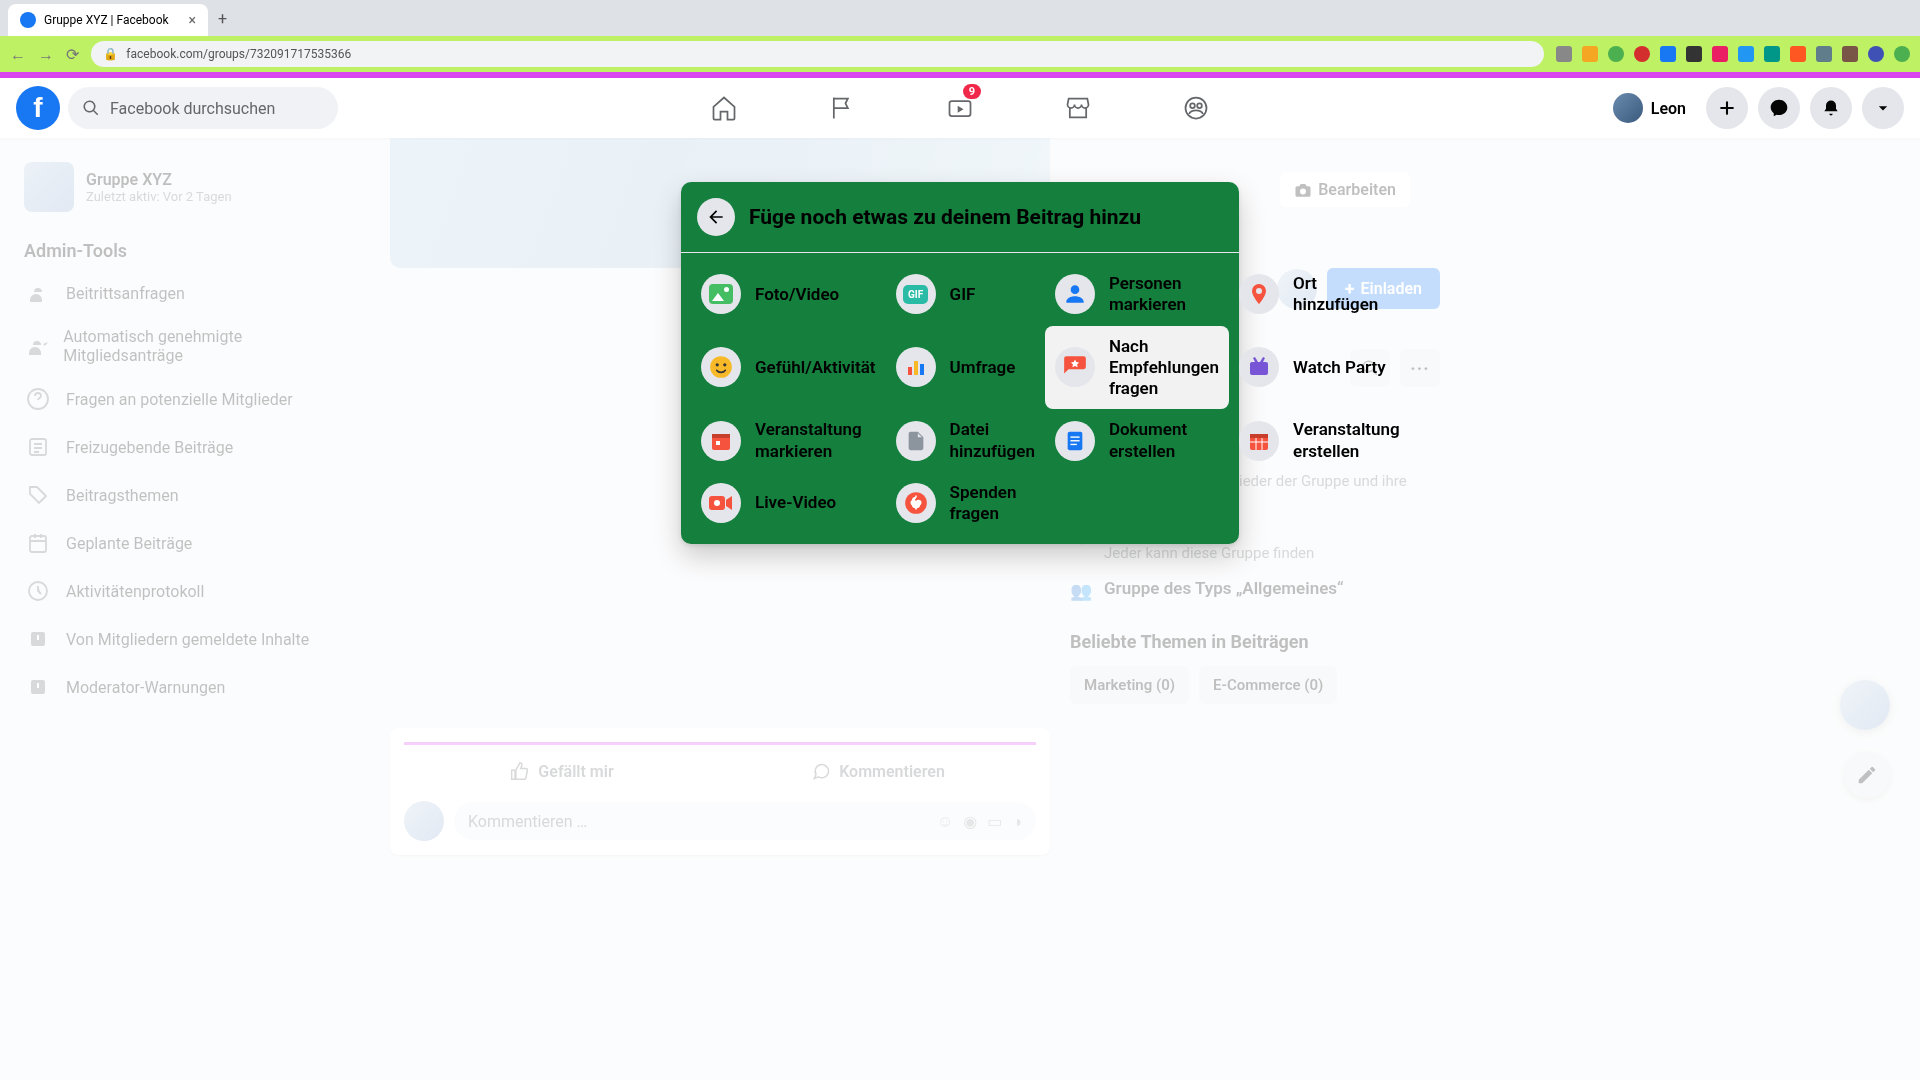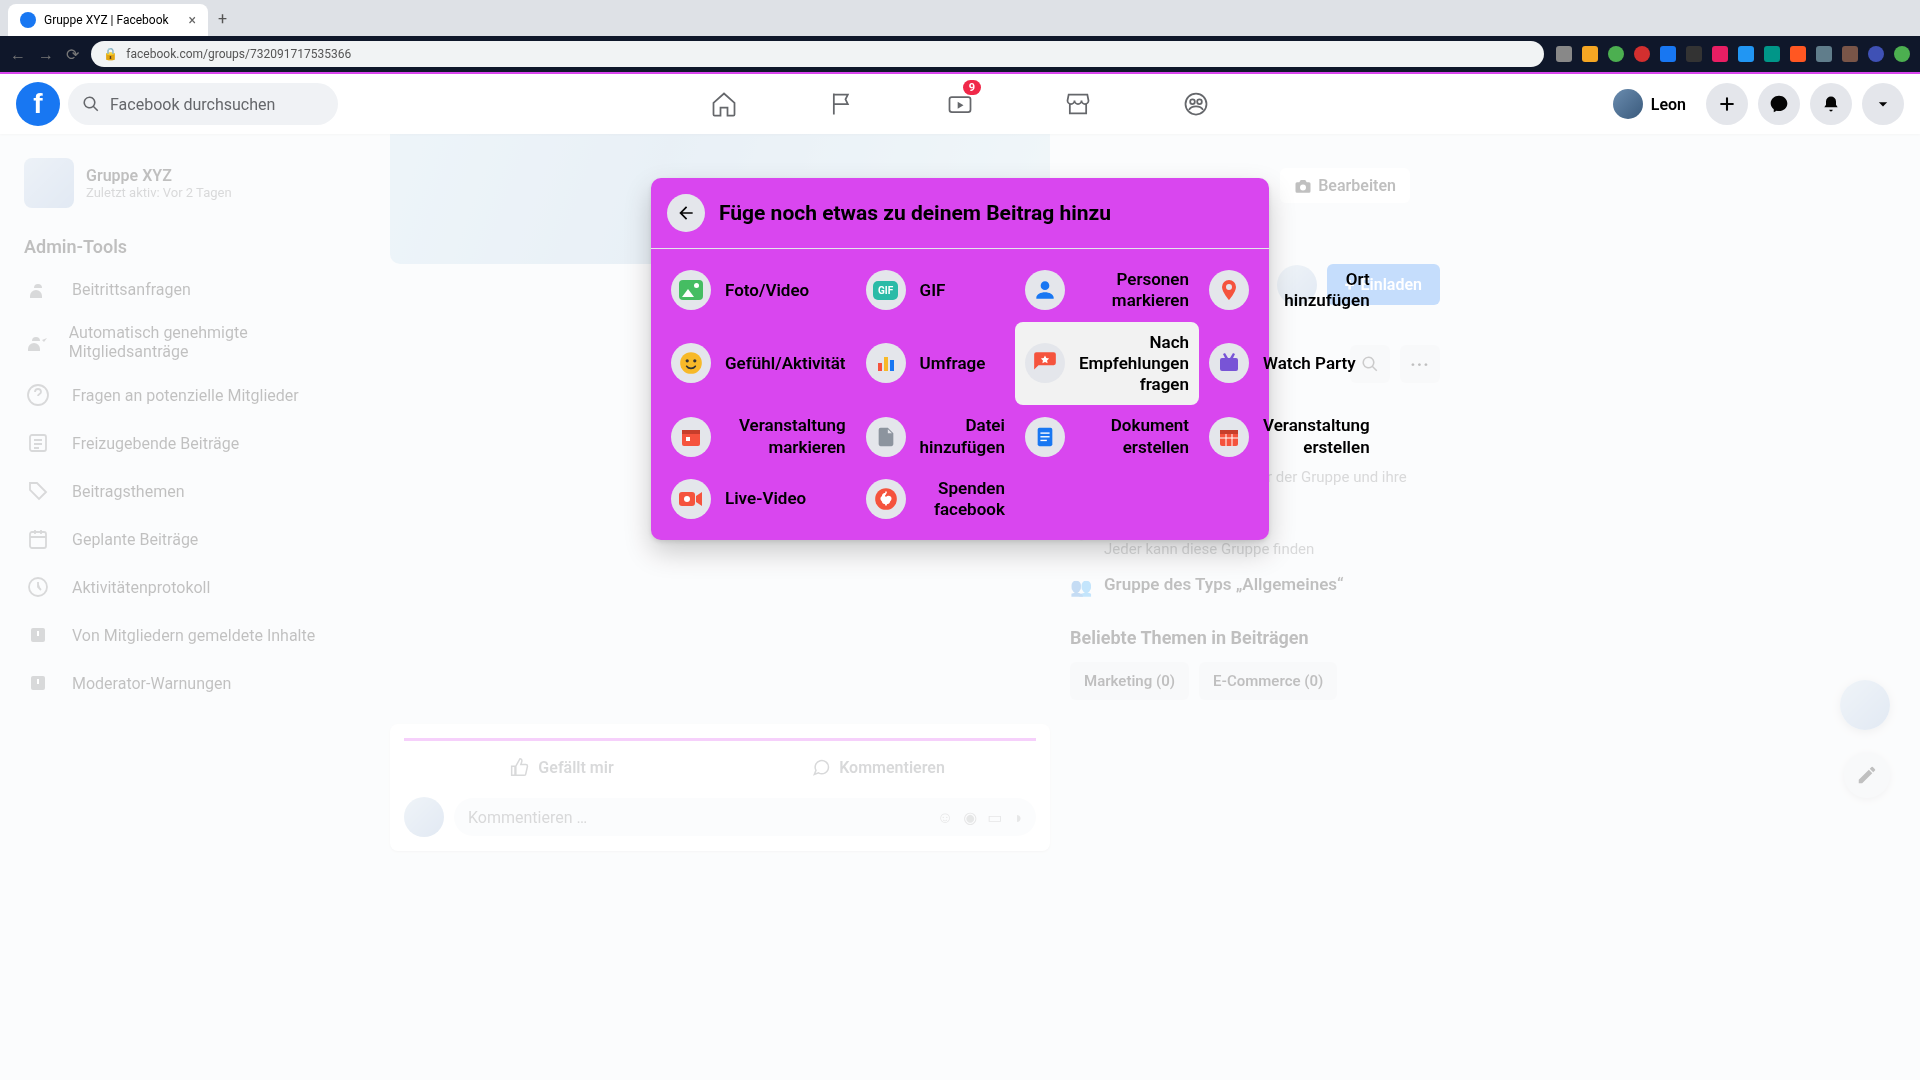--- a/index.html
+++ b/index.html
@@ -1,18 +1,18 @@
 <!DOCTYPE html>
 <html><head>
 <meta charset="utf-8">
 <style>
 * { margin: 0; padding: 0; box-sizing: border-box; font-family: -apple-system, BlinkMacSystemFont, "Segoe UI", Roboto, Helvetica, Arial, sans-serif; }
 body { background: #f0f2f5; overflow: hidden; }
 
-.browser-chrome { background: #0f172a; border-bottom: 2px solid #d946ef; }
+.browser-chrome { background: #bef264; border-bottom: 6px solid #d946ef; }
 .tab-bar { height: 36px; display: flex; align-items: flex-end; background: #dee1e6; padding-left: 8px; }
 .tab { background: #fff; height: 32px; padding: 0 12px; display: flex; align-items: center; gap: 8px; border-radius: 8px 8px 0 0; font-size: 12px; min-width: 200px; }
 .tab-favicon { width: 16px; height: 16px; background: #1877f2; border-radius: 50%; }
 .tab-close { font-size: 14px; color: #666; margin-left: auto; cursor: pointer; }
 .new-tab { padding: 0 10px; font-size: 16px; color: #555; cursor: pointer; align-self: center; }
 .url-bar-row { height: 36px; display: flex; align-items: center; padding: 0 10px; gap: 12px; }
 .nav-arrow { color: #777; font-size: 16px; cursor: pointer; }
 .url-box { flex: 1; background: #f1f3f4; border-radius: 14px; height: 26px; display: flex; align-items: center; padding: 0 12px; gap: 8px; font-size: 12px; color: #555; }
 .ext-icons { display: flex; gap: 10px; align-items: center; }
 .ext-icon { width: 16px; height: 16px; border-radius: 3px; }
@@ -37,21 +37,21 @@
 
 .content-area { position: relative; height: calc(100% - 60px); }
 .dimmer { position: absolute; inset: 0; background: rgba(255,255,255,0.75); z-index: 5; }
 
 .sidebar { position: absolute; left: 0; top: 0; width: 360px; padding: 16px; }
 .group-header { display: flex; gap: 12px; align-items: center; padding: 8px; border-radius: 8px; }
 .group-img { width: 50px; height: 50px; border-radius: 8px; background: linear-gradient(135deg,#b4c8e0,#8aa8cf); }
 .group-name { font-weight: 600; font-size: 16px; }
 .group-sub { color: #65676b; font-size: 13px; }
 .admin-title { font-weight: 600; font-size: 18px; margin: 20px 0 8px 8px; }
-.admin-item { display: flex; align-items: center; gap: 20px; padding: 10px 8px; border-radius: 6px; cursor: pointer; }
+.admin-item { display: flex; align-items: center; gap: 14px; padding: 10px 8px; border-radius: 6px; cursor: pointer; }
 .admin-icon { width: 28px; height: 28px; display: flex; align-items: center; justify-content: center; }
 .admin-icon svg { width: 24px; height: 24px; fill: #65676b; }
 .admin-label { font-size: 16px; color: #050505; }
 
 .main-col { position: absolute; left: 390px; top: 0; width: 660px; }
 .cover { height: 130px; background: linear-gradient(110deg,#b8d4e8 0%,#a8c4dc 40%,#c4dce8 100%); border-radius: 0 0 10px 10px; position: relative; }
 .edit-btn { position: absolute; right: -360px; top: 34px; background: #fff; padding: 8px 14px; border-radius: 6px; font-weight: 600; display: flex; align-items: center; gap: 6px; cursor: pointer; font-size: 16px; }
 
 .post-box { background: #fff; border-radius: 8px; margin-top: 460px; padding: 14px; box-shadow: 0 1px 2px rgba(0,0,0,0.1); }
 .reactions { display: flex; border-top: 3px solid #d946ef; padding-top: 8px; }
@@ -70,21 +70,21 @@
 .info-icon { color: #8a8d91; font-size: 18px; padding-top: 2px; width: 22px; }
 .info-label { font-weight: 600; font-size: 17px; }
 .info-desc { font-size: 15px; color: #65676b; }
 .topics-title { font-weight: 700; font-size: 18px; margin-top: 30px; margin-bottom: 14px; }
 .chips { display: flex; gap: 10px; flex-wrap: wrap; }
 .chip { background: #e4e6eb; border-radius: 6px; padding: 10px 14px; font-weight: 600; font-size: 15px; }
 
 .floating-avatar { position: fixed; right: 30px; bottom: 350px; width: 50px; height: 50px; border-radius: 50%; background: linear-gradient(135deg,#c0d2e4,#8aa8cf); box-shadow: 0 2px 8px rgba(0,0,0,0.2); z-index: 3; }
 .floating-add { position: fixed; right: 30px; bottom: 282px; width: 46px; height: 46px; border-radius: 50%; background: #e4e6eb; display: flex; align-items: center; justify-content: center; font-size: 24px; box-shadow: 0 2px 6px rgba(0,0,0,0.15); z-index: 3; cursor: pointer; }
 
-.modal { position: absolute; left: 50%; top: 44px; transform: translateX(-50%); width: 618px; background: #d946ef; border-radius: 10px; box-shadow: 0 12px 28px rgba(0,0,0,0.2), 0 2px 4px rgba(0,0,0,0.1); z-index: 20; text-align: right; }
+.modal { position: absolute; left: 50%; top: 44px; transform: translateX(-50%); width: 558px; background: #15803d; border-radius: 10px; box-shadow: 0 12px 28px rgba(0,0,0,0.2), 0 2px 4px rgba(0,0,0,0.1); z-index: 20; }
 .modal-header { display: flex; align-items: center; padding: 16px; border-bottom: 1px solid #e4e6eb; }
 .back-btn { width: 38px; height: 38px; border-radius: 50%; background: #e4e6eb; display: flex; align-items: center; justify-content: center; cursor: pointer; }
 .back-btn svg { width: 20px; height: 20px; fill: #050505; }
 .modal-title { font-weight: 700; font-size: 21px; margin-left: 14px; }
 .options-grid { display: grid; grid-template-columns: 1fr 1fr 1fr 1fr; padding: 10px; gap: 0; }
 .option { display: flex; align-items: center; gap: 14px; padding: 10px; border-radius: 8px; cursor: pointer; }
 .option:hover, .option.hovered { background: #f2f2f2; }
 .opt-icon { width: 40px; height: 40px; border-radius: 50%; background: #e4e6eb; display: flex; align-items: center; justify-content: center; flex-shrink: 0; }
 .opt-label { font-weight: 600; font-size: 17px; line-height: 1.25; }
 
@@ -508,21 +508,21 @@
             <div class="opt-label">Live-Video</div>
           </div>
           <div class="option">
             <div class="opt-icon">
               <svg width="26" height="26" viewBox="0 0 24 24">
                 <circle cx="12" cy="12" r="10" fill="#f5533d"></circle>
                 <path fill="#fff" d="M12 7c-2 0-3 1-3 2.5 0 3 6 2 6 4.5 0 1-1 2-3 2s-3-1-3-2M12 5v2M12 16v2" stroke="#fff" stroke-width="1.5"></path>
                 <path fill="#fff" d="M12 17.5l-4-3.5c-1.5-1.3-1.5-3.5 0-4.5 1-1 3-.5 4 .5 1-1 3-1.5 4-.5 1.5 1 1.5 3.2 0 4.5l-4 3.5z"></path>
               </svg>
             </div>
-            <div class="opt-label">Spenden facebook</div>
+            <div class="opt-label">Spenden fragen</div>
           </div>
         </div>
     </div>
 
     <div class="floating-avatar"></div>
     <div class="floating-add">
       <svg width="22" height="22" viewBox="0 0 24 24">
           <path fill="#050505" d="M3 17.25V21h3.75l11-11-3.75-3.75-11 11zM20.7 7.05a1 1 0 000-1.4l-2.35-2.35a1 1 0 00-1.4 0L15 5.25 18.75 9l1.95-1.95z"></path>
         </svg>
     </div>

